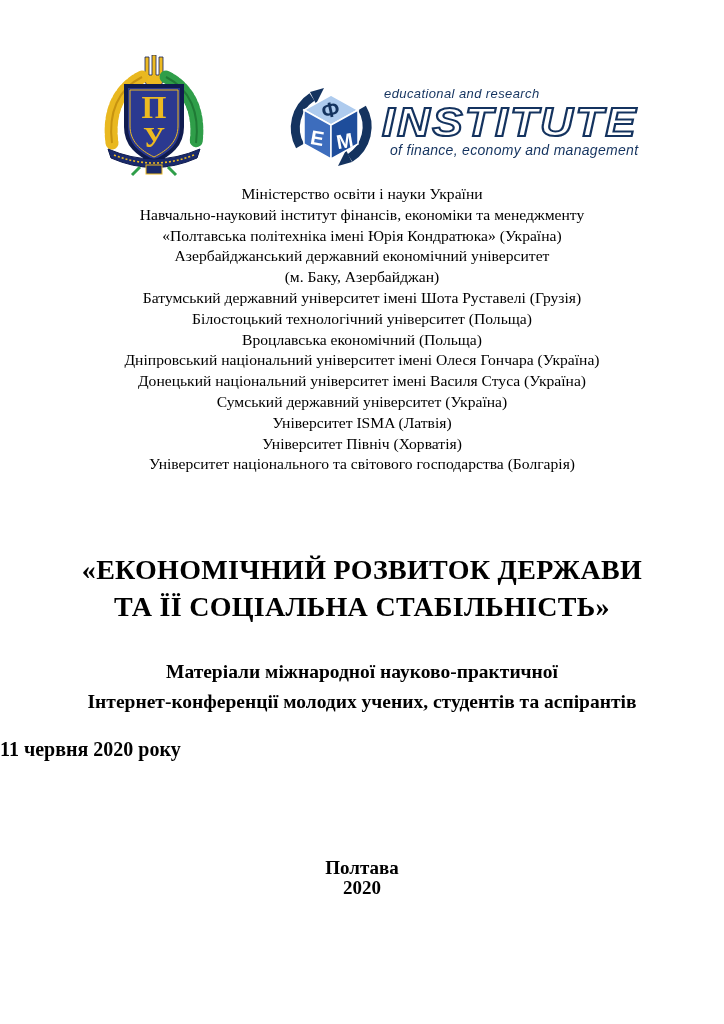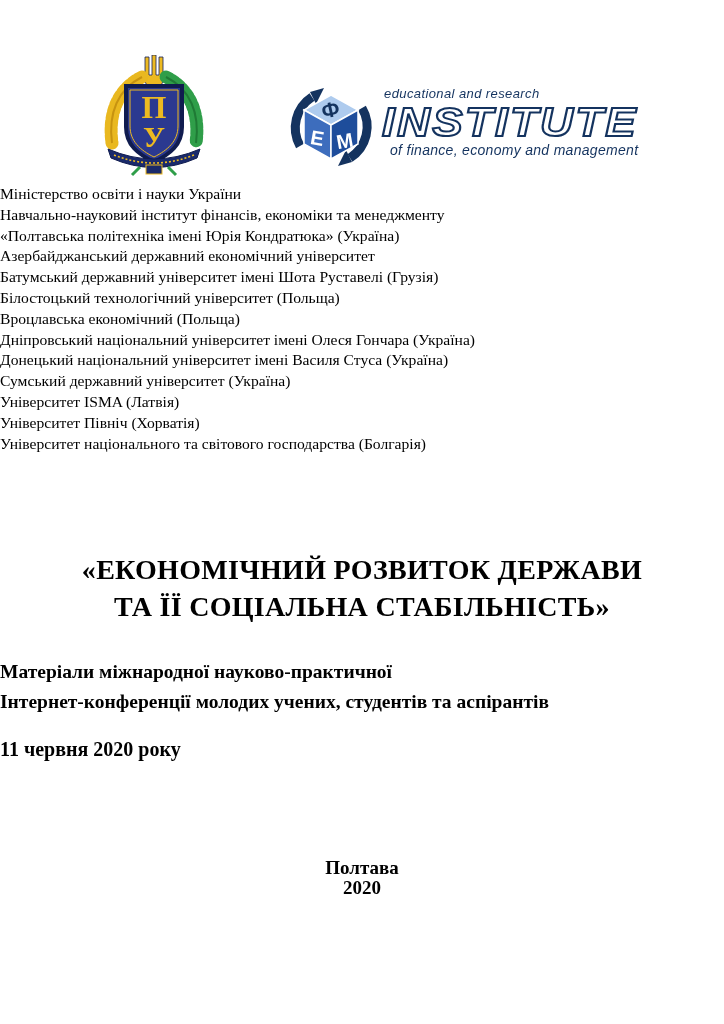--- a/index.html
+++ b/index.html
@@ -46,39 +46,40 @@
     letter-spacing: 0.3px;
     padding-left: 10px;
     line-height: 16px;
     margin-top: -2px;
   }
 
   
   .institutions {
     position: absolute;
     left: 0; right: 0; top: 184px;
-    text-align: left;
+    text-align: center;
     font-size: 15.6px;
     line-height: 20.8px;
   }
 
   
   .main-title {
     position: absolute;
     left: 0; right: 0; top: 551px;
     text-align: center;
     font-weight: bold;
     font-size: 28px;
     line-height: 37px;
     letter-spacing: 0.3px;
   }
 
   .subtitle {
     position: absolute;
     left: 0; right: 0; top: 657px;
+    text-align: center;
     font-weight: bold;
     font-size: 19.5px;
     line-height: 29.5px;
   }
 
   .event-date {
     position: absolute;
     left: 0; right: 0; top: 738px;
     text-align: left;
     font-weight: bold;
@@ -158,20 +159,21 @@
       </svg>
       <div class="inst-bottom">of finance, economy and management</div>
     </div>
   </div>
 
   <div class="institutions">
     <div>Міністерство освіти і науки України</div>
     <div>Навчально-науковий інститут фінансів, економіки та менеджменту</div>
     <div>«Полтавська політехніка імені Юрія Кондратюка» (Україна)</div>
     <div>Азербайджанський державний економічний університет</div>
+    <div>(м. Баку, Азербайджан)</div>
     <div>Батумський державний університет імені Шота Руставелі (Грузія)</div>
     <div>Білостоцький технологічний університет (Польща)</div>
     <div>Вроцлавська економічний (Польща)</div>
     <div>Дніпровський національний університет імені Олеся Гончара (Україна)</div>
     <div>Донецький національний університет імені Василя Стуса (Україна)</div>
     <div>Сумський державний університет (Україна)</div>
     <div>Університет ISMA (Латвія)</div>
     <div>Університет Північ (Хорватія)</div>
     <div>Університет національного та світового господарства (Болгарія)</div>
   </div>

